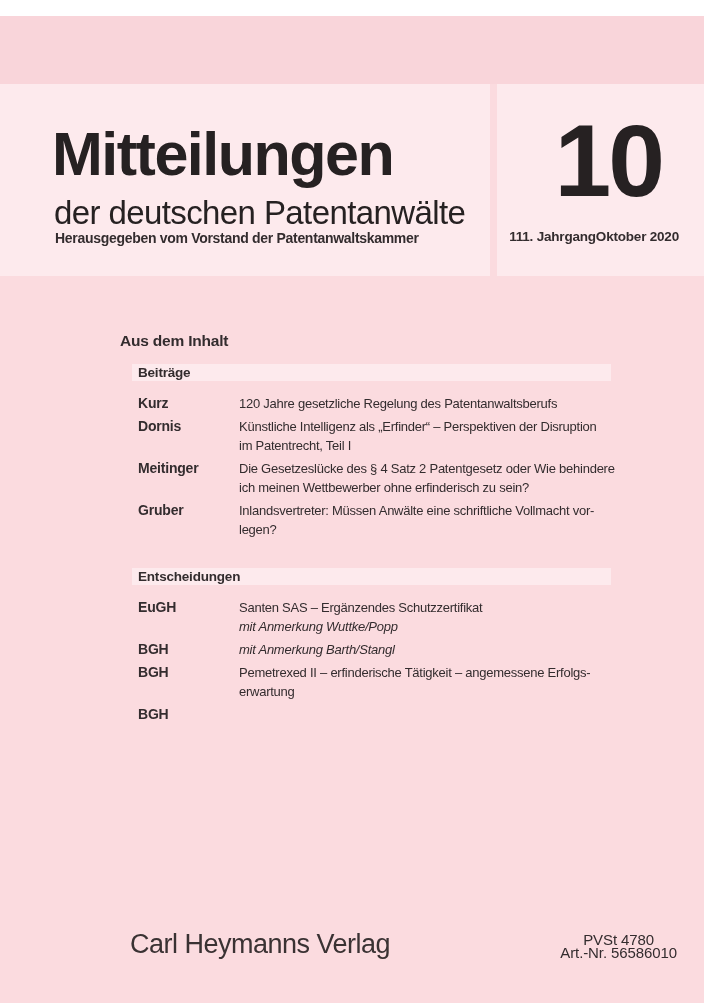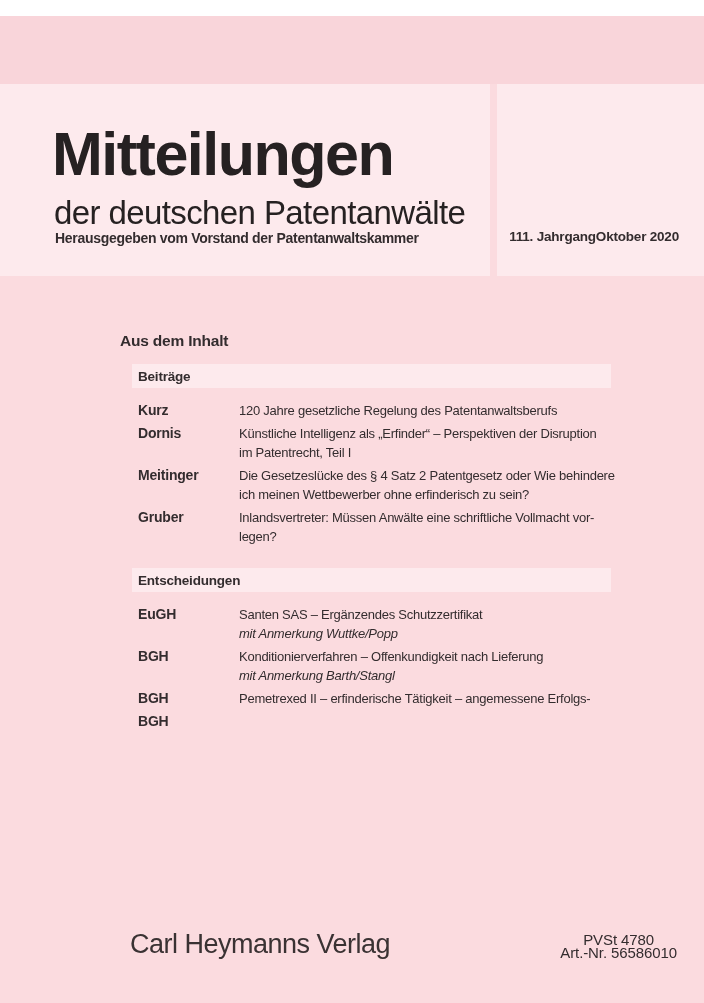--- a/index.html
+++ b/index.html
@@ -105,21 +105,21 @@
 
   .toc-section {
     position: absolute;
     left: 132px;
     width: 479px;
   }
   .toc-section.beitraege { top: 348px; }
   .toc-section.entscheidungen { top: 552px; }
 
   .section-bar {
-    height: 24px;
+    height: 17px;
     background: var(--panel);
     display: flex;
     align-items: center;
     padding-left: 6px;
   }
   .section-title {
     font-size: 13.5px;
     font-weight: 700;
     letter-spacing: -0.2px;
     color: var(--ink);
@@ -180,20 +180,21 @@
 
   <div class="top-band"></div>
 
   <div class="masthead-left">
     <div class="journal-title">Mitteilungen</div>
     <div class="journal-subtitle">der deutschen Patentanwälte</div>
     <div class="publisher-line">Herausgegeben vom Vorstand der Patentanwaltskammer</div>
   </div>
 
   <div class="issue-panel">
+    <div class="issue-number">10</div>
     <div class="issue-meta">
       <span>111. Jahrgang</span>
       <span>Oktober 2020</span>
     </div>
   </div>
 
   <div class="toc-heading">Aus dem Inhalt</div>
 
   <div class="toc-section beitraege">
     <div class="section-bar">
@@ -245,29 +246,29 @@
         <div class="toc-row-label">EuGH</div>
         <div class="toc-row-content">
           <div class="toc-line">Santen SAS – Ergänzendes Schutzzertifikat</div>
           <div class="toc-line italic">mit Anmerkung Wuttke/Popp</div>
         </div>
       </div>
 
       <div class="toc-row">
         <div class="toc-row-label">BGH</div>
         <div class="toc-row-content">
-          <div class="toc-line">Konditionierverfahren – Offenkundigkeit nach Lieferung</div>
           <div class="toc-line italic">mit Anmerkung Barth/Stangl</div>
         </div>
       </div>
 
       <div class="toc-row">
         <div class="toc-row-label">BGH</div>
         <div class="toc-row-content">
           <div class="toc-line">Pemetrexed II – erfinderische Tätigkeit – angemessene Erfolgs-</div>
+          <div class="toc-line">erwartung</div>
         </div>
       </div>
 
       <div class="toc-row">
         <div class="toc-row-label">BGH</div>
       </div>
 
     </div>
   </div>
 

